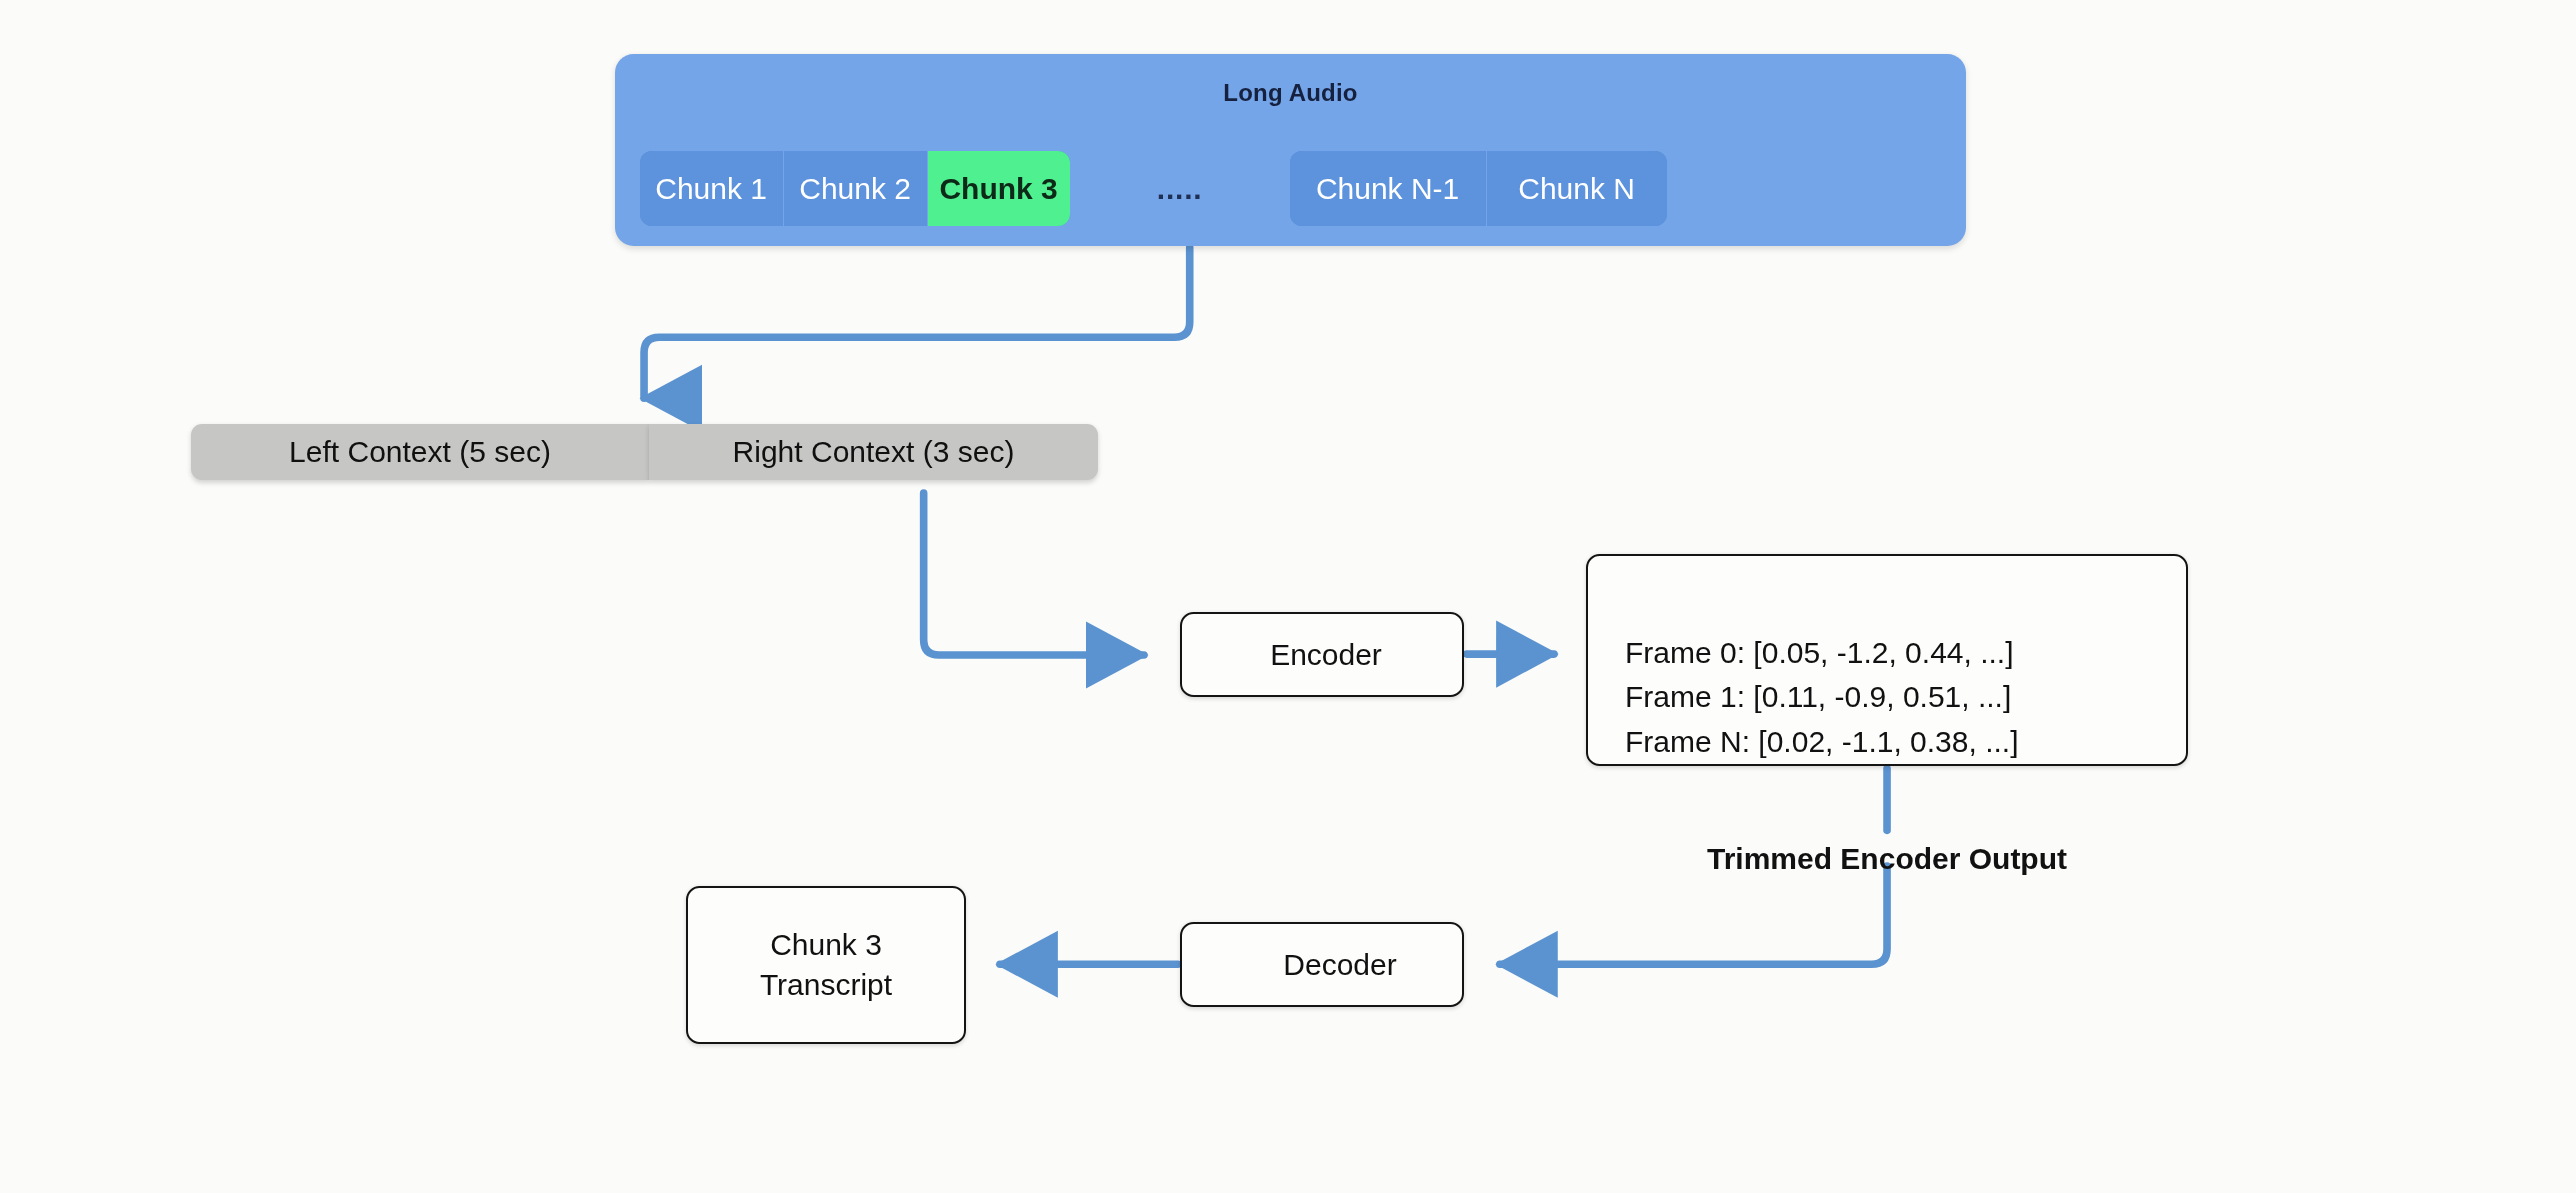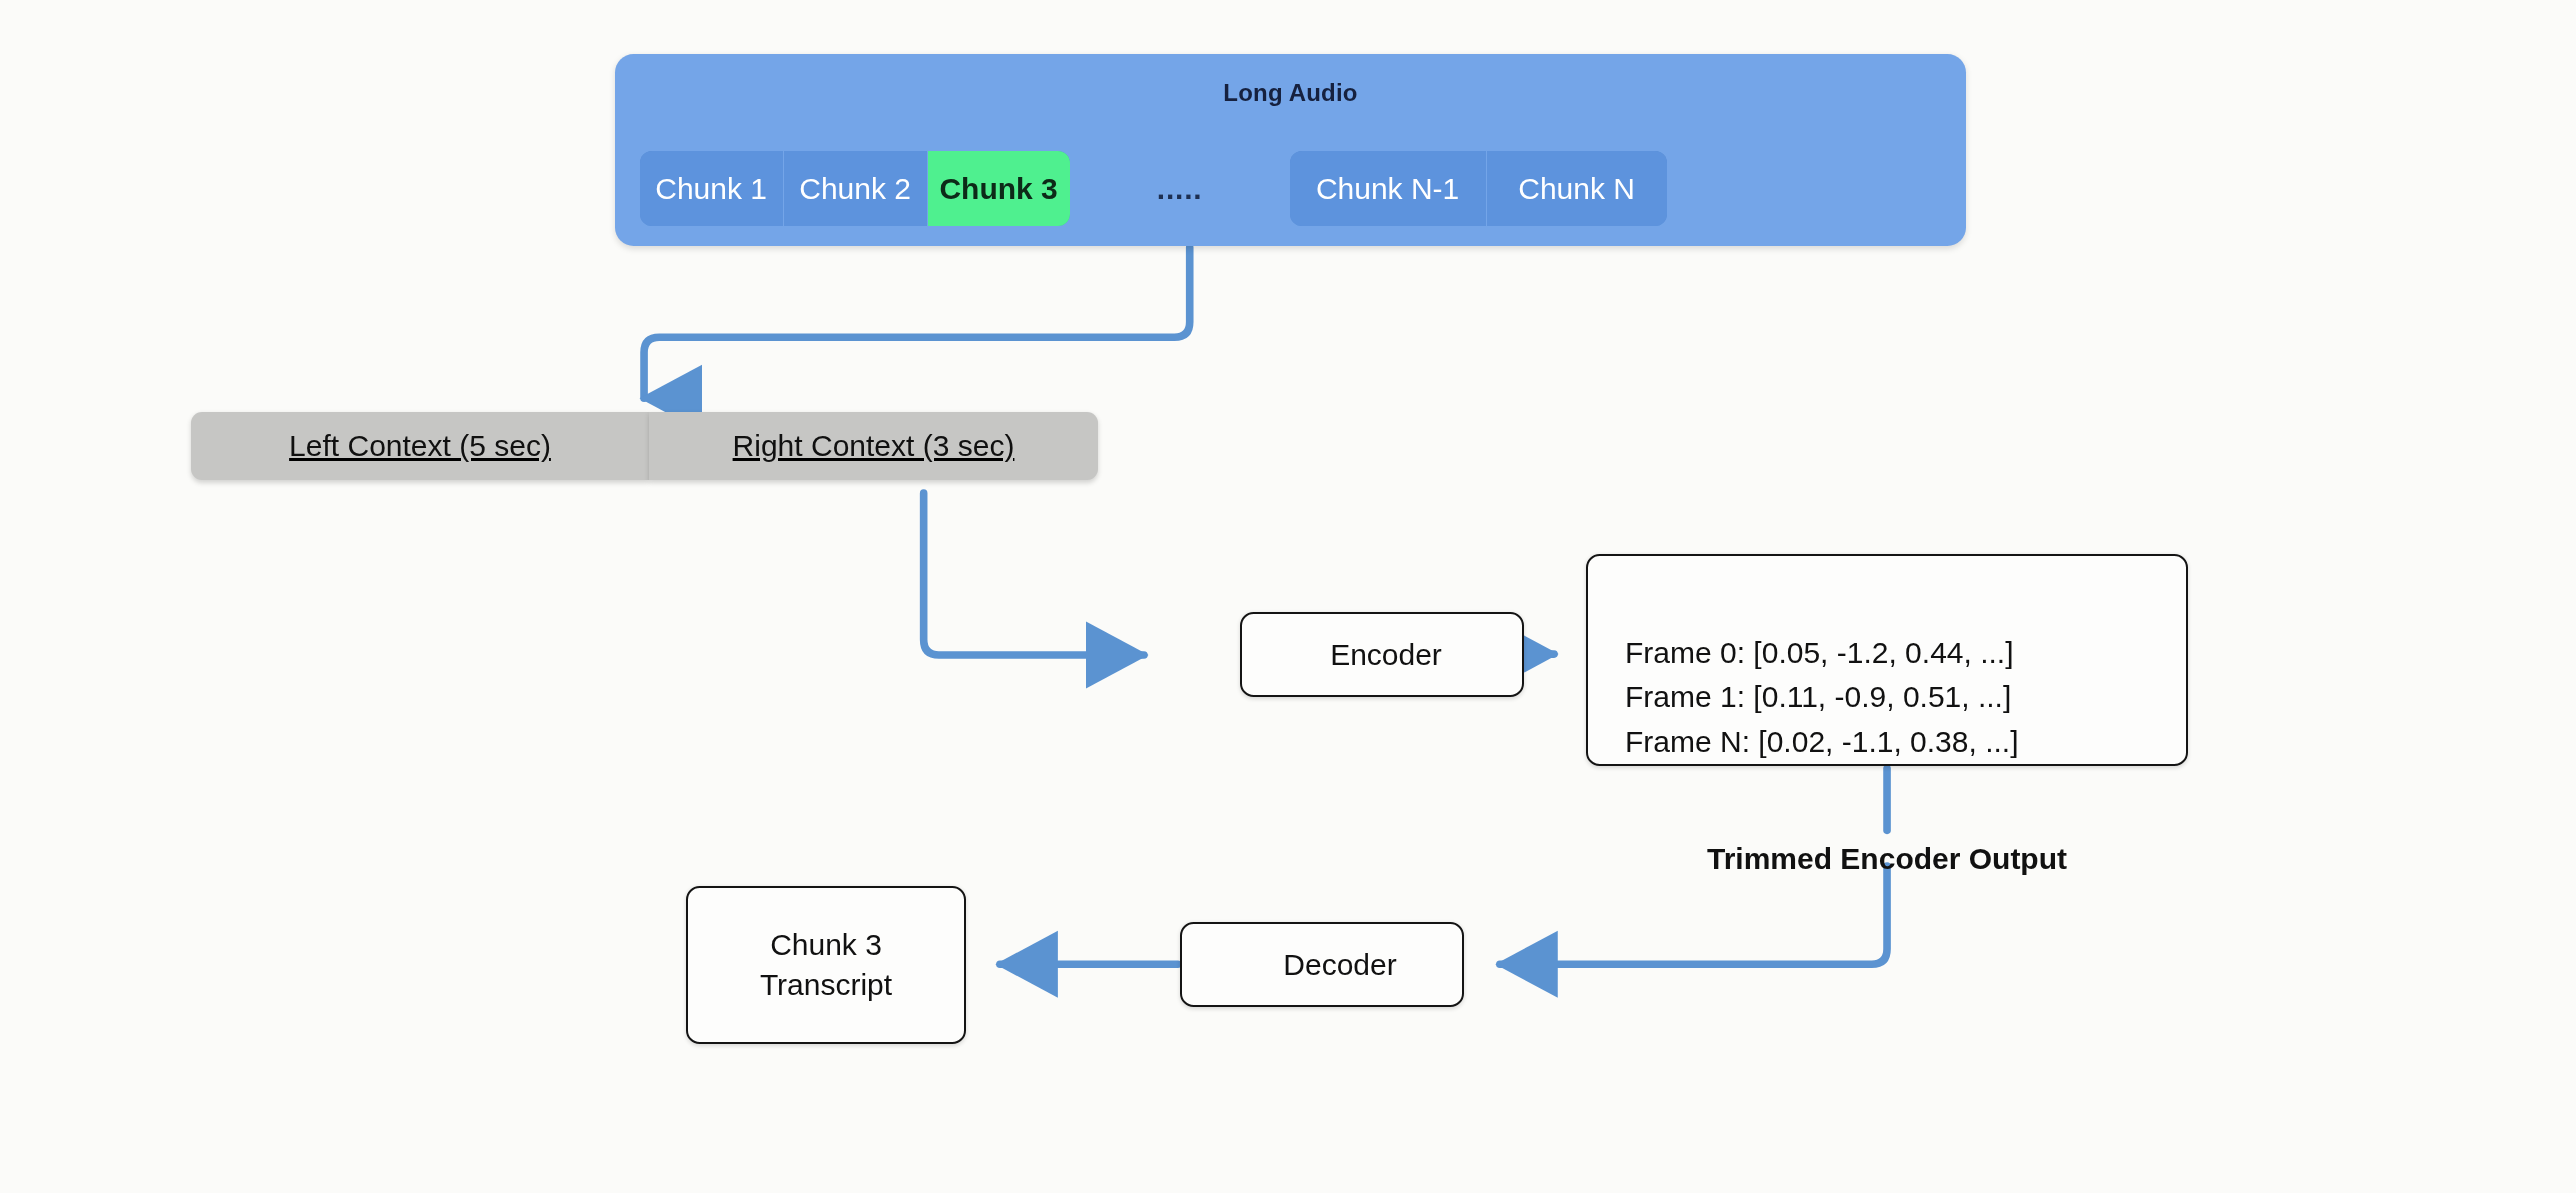--- a/index.html
+++ b/index.html
@@ -88,25 +88,24 @@
     font-size: 30px;
     color: #1d2f52;
     letter-spacing: 0.8px;
     font-weight: bold;
   }
 
   
   .context-row {
     position: absolute;
     left: 191px;
-    top: 412px;
-    height: 68px;
+    top: 424px;
+    height: 56px;
     display: flex;
     align-items: stretch;
-    text-decoration: underline;
   }
   .ctx-seg {
     display: flex;
     align-items: center;
     justify-content: center;
     font-size: 30px;
     color: #101010;
     box-sizing: border-box;
   }
   .ctx-left {
@@ -136,21 +135,21 @@
     border-radius: 13.6px;
     box-sizing: border-box;
     display: flex;
     align-items: center;
     justify-content: center;
     text-align: center;
     color: #111111;
     box-shadow: 0 1.7px 4.2px rgba(0,0,0,0.14);
   }
   #encoder-box {
-    left: 1240px;
+    left: 1180px;
     top: 612px;
     width: 284px;
     height: 85px;
     font-size: 30px;
     padding-left: 8px;
   }
   #decoder-box {
     left: 1180px;
     top: 922px;
     width: 284px;

